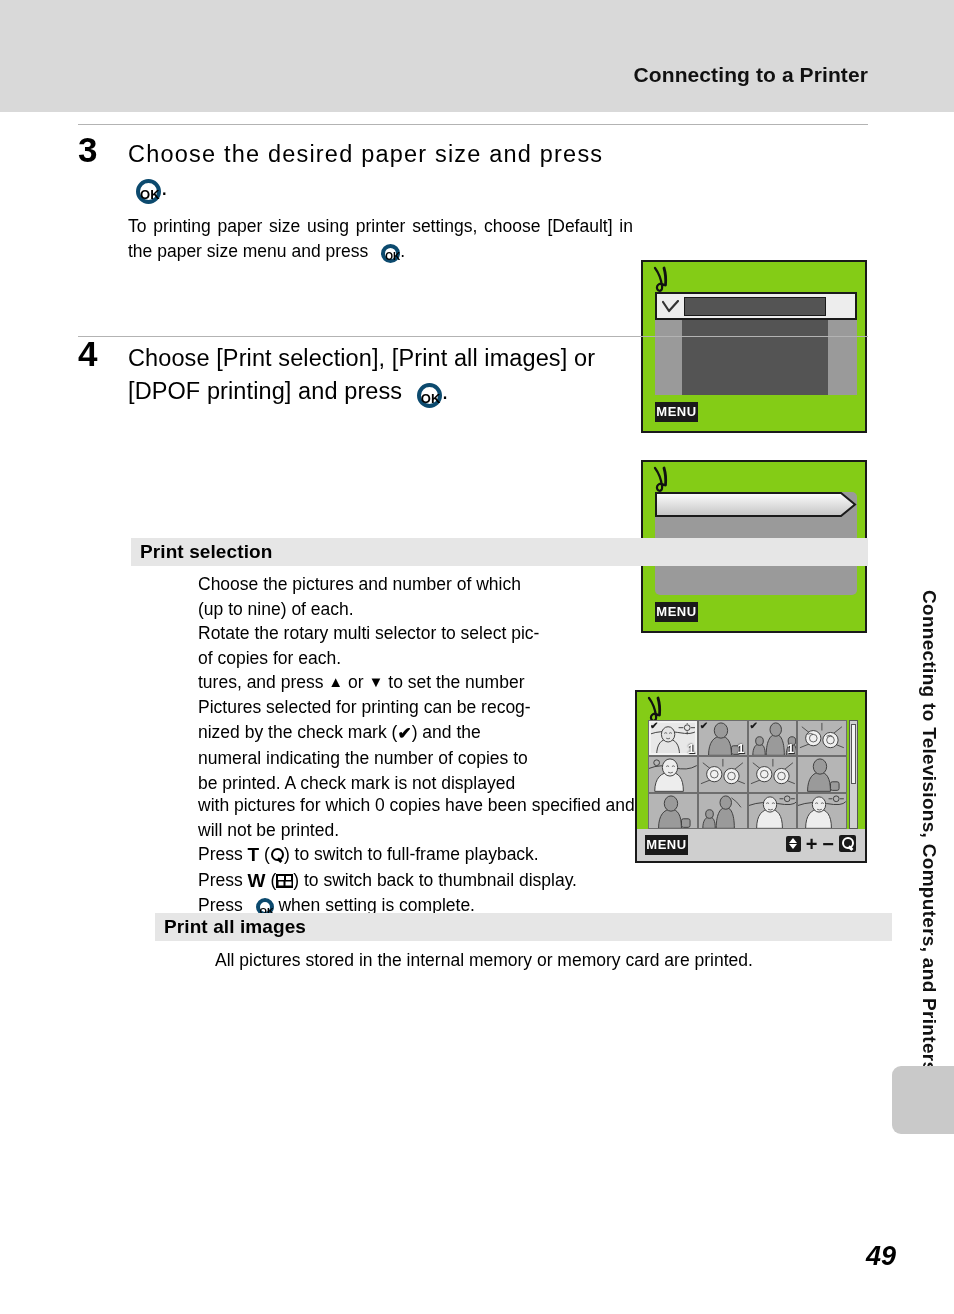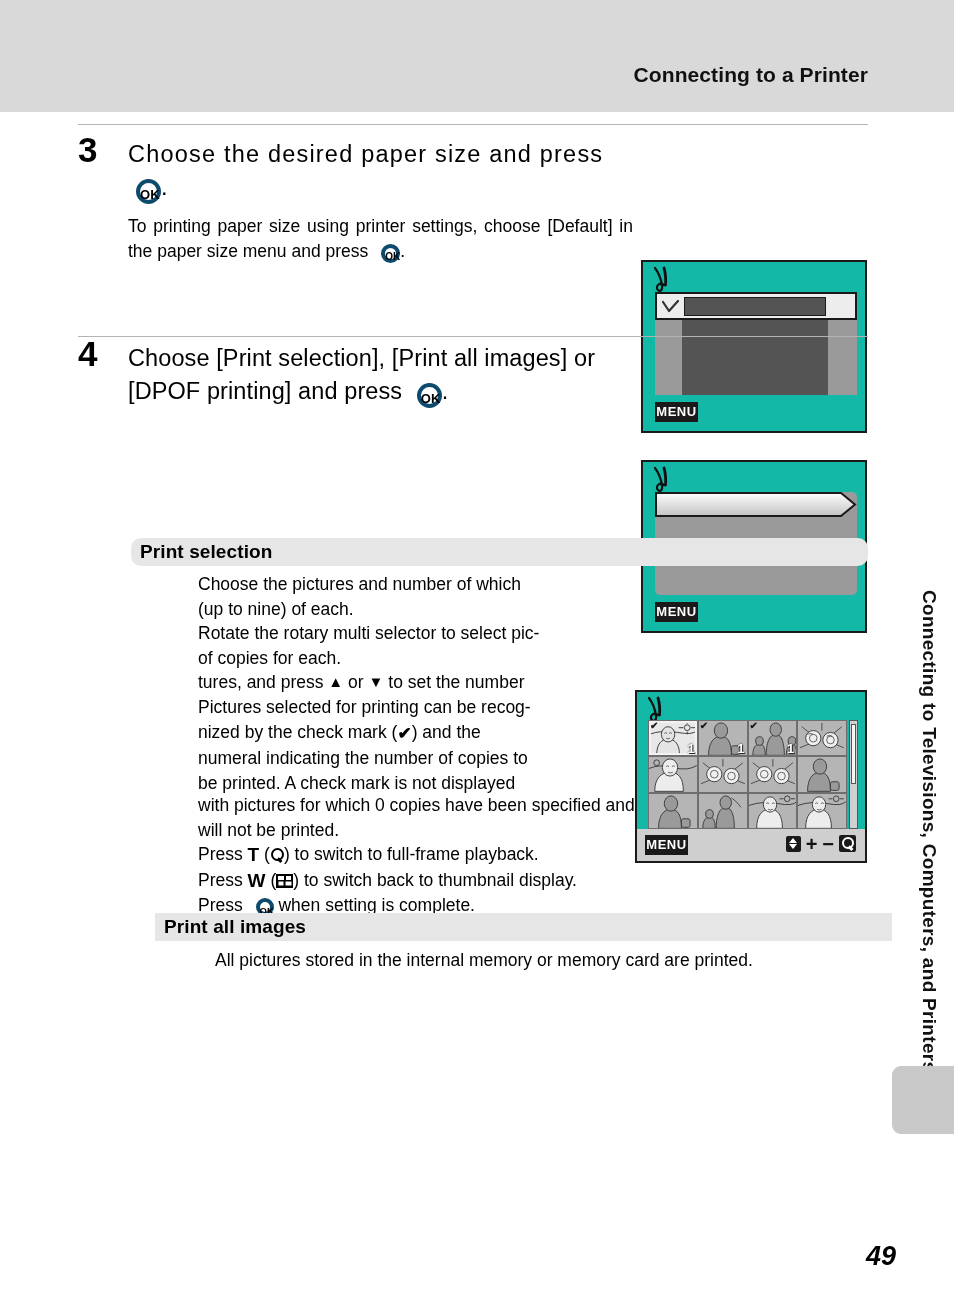--- a/index.html
+++ b/index.html
@@ -168,21 +168,21 @@
     position: absolute;
     left: 198px;
     font-size: 17.5px;
     line-height: 24.6px;
   }
 
   
   .lcd {
     position: absolute;
     border: 2px solid #1a1a1a;
-    background: #14b8a6;
+    background: #84cc16;
   }
   .lcd-icon {
     position: absolute;
     left: 9px; top: 4px;
     width: 20px; height: 26px;
   }
   .menu-badge {
     position: absolute;
     background: #1a1a1a;
     color: #ffffff;
@@ -463,21 +463,21 @@
             <stop offset="0%" stop-color="#fdfdfd"></stop>
             <stop offset="100%" stop-color="#c4c4c4"></stop>
           </linearGradient>
         </defs>
         <path d="M1,1 L186,1 L200,12.5 L186,24 L1,24 Z" fill="url(#g1)" stroke="#1a1a1a" stroke-width="2"></path>
       </svg>
     </div>
     <div class="menu-badge" style="left:12px; bottom:9px; width:43px; height:20px; font-size:13px; line-height:18px;">MENU</div>
   </div>
 
-  <div class="section-head" style="top:426px;border-radius:10px;">Print selection</div>
+  <div class="section-head" style="top:426px;">Print selection</div>
 
   <div class="section-body" style="top:460px; width:400px;">
     <div>Choose the pictures and number of which</div>
     <div>(up to nine) of each.</div>
     <div>Rotate the rotary multi selector to select pic-</div>
     <div>of copies for each.</div>
     <div>
       <span>tures, and press</span>
       <span class="tri">▲</span>
       <span>or</span>

